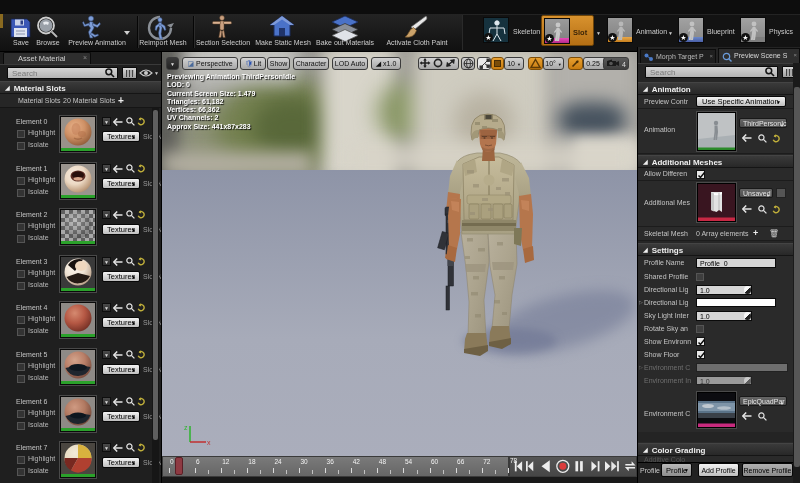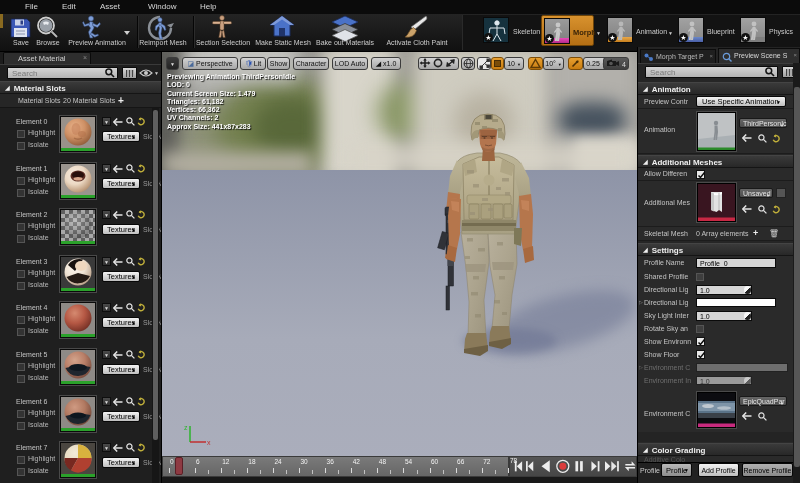--- a/index.html
+++ b/index.html
@@ -59,27 +59,20 @@
 .tick { position:absolute; bottom:3px; width:1px; height:5px; background:#dadada; }
 .tick.minor { height:4px; background:#c2c2c2; bottom:2px; }
 .ticklabel { position:absolute; top:1px; font-size:6.5px; color:#f2f2f2; }
 #playhead { position:absolute; left:13px; top:1px; width:8px; height:18px; background:#8e3a42; border:1px solid #5a1f26; border-radius:2px; }
 #belowTl { position:absolute; left:0; bottom:0; width:475px; height:6px; background:#181818; }
 </style>
 </head>
 <body>
 <div id="app">
 
-  <div id="menubar">
-    <span style="left:25px">File</span>
-    <span style="left:62px">Edit</span>
-    <span style="left:100px">Asset</span>
-    <span style="left:148px">Window</span>
-    <span style="left:200px">Help</span>
-  </div>
 
   <div id="toolbar">
     <div class="abs" style="left:0;top:0;width:3px;height:14px;background:#8a6a20"></div>
     <div class="abs" style="left:462px;top:1px;width:338px;height:35px;background:#131313;border-left:1px solid #2a2a2a"></div>
       <div id="tbicons">
 <svg width="800" height="38" viewBox="0 0 800 38" style="position:absolute;left:0;top:0">
 
   <g transform="translate(10,3)">
     <path d="M1 2 L17 2 L20 5 L20 20 L1 20 Z" fill="#3a57b5" stroke="#16244e" stroke-width="0.8"></path>
     <rect x="5" y="2.5" width="9" height="6" fill="#c9d2e8"></rect>
@@ -164,21 +157,21 @@
     <svg width="26" height="26" viewBox="0 0 26 26" style="position:absolute;left:0;top:0">
       <circle cx="13" cy="6" r="2.4" fill="#c8c8c8"></circle>
       <path d="M11.5 9 L14.5 9 L15 15 L14 22 L12 22 L12.8 15.5 L11.8 22 L9.8 22 L11 15 Z" fill="#c8c8c8"></path>
       <path d="M11.6 9.5 L9 13 L9.8 14 L12 11.5 Z" fill="#c8c8c8"></path>
       <path d="M14.4 9.5 L17 13 L16.2 14 L14 11.5 Z" fill="#c8c8c8"></path>
     </svg>
           </div>
           <div class="star">★</div>
         </div>
   <div class="modelabel" style="left:573px;color:#3a2408;">&nbsp;</div>
-  <div class="abs" style="left:573px;top:14px;font-size:7.5px;color:#3a2408;font-weight:bold">Morph</div>
+  <div class="abs" style="left:573px;top:14px;font-size:7.5px;color:#3a2408;font-weight:bold">Slot</div>
   <div class="abs" style="left:596px;top:16px;font-size:5px;color:#ccc">▼</div>
   <div class="modethumb" style="left:607px;">
           <div style="position:absolute;inset:0;background:linear-gradient(#9a9a9a,#808080);overflow:hidden">
     <div style="position:absolute;left:0;bottom:0;width:100%;height:5px;background:linear-gradient(#e8a84a,#c8801e)"></div>
     <svg width="26" height="26" viewBox="0 0 26 26" style="position:absolute;left:0;top:0">
       <circle cx="13" cy="6" r="2.4" fill="#b8b8b8"></circle>
       <path d="M11.5 9 L14.5 9 L15 15 L14 22 L12 22 L12.8 15.5 L11.8 22 L9.8 22 L11 15 Z" fill="#b8b8b8"></path>
       <path d="M11.6 9.5 L9 13 L9.8 14 L12 11.5 Z" fill="#b8b8b8"></path>
       <path d="M14.4 9.5 L17 13 L16.2 14 L14 11.5 Z" fill="#b8b8b8"></path>
     </svg>

